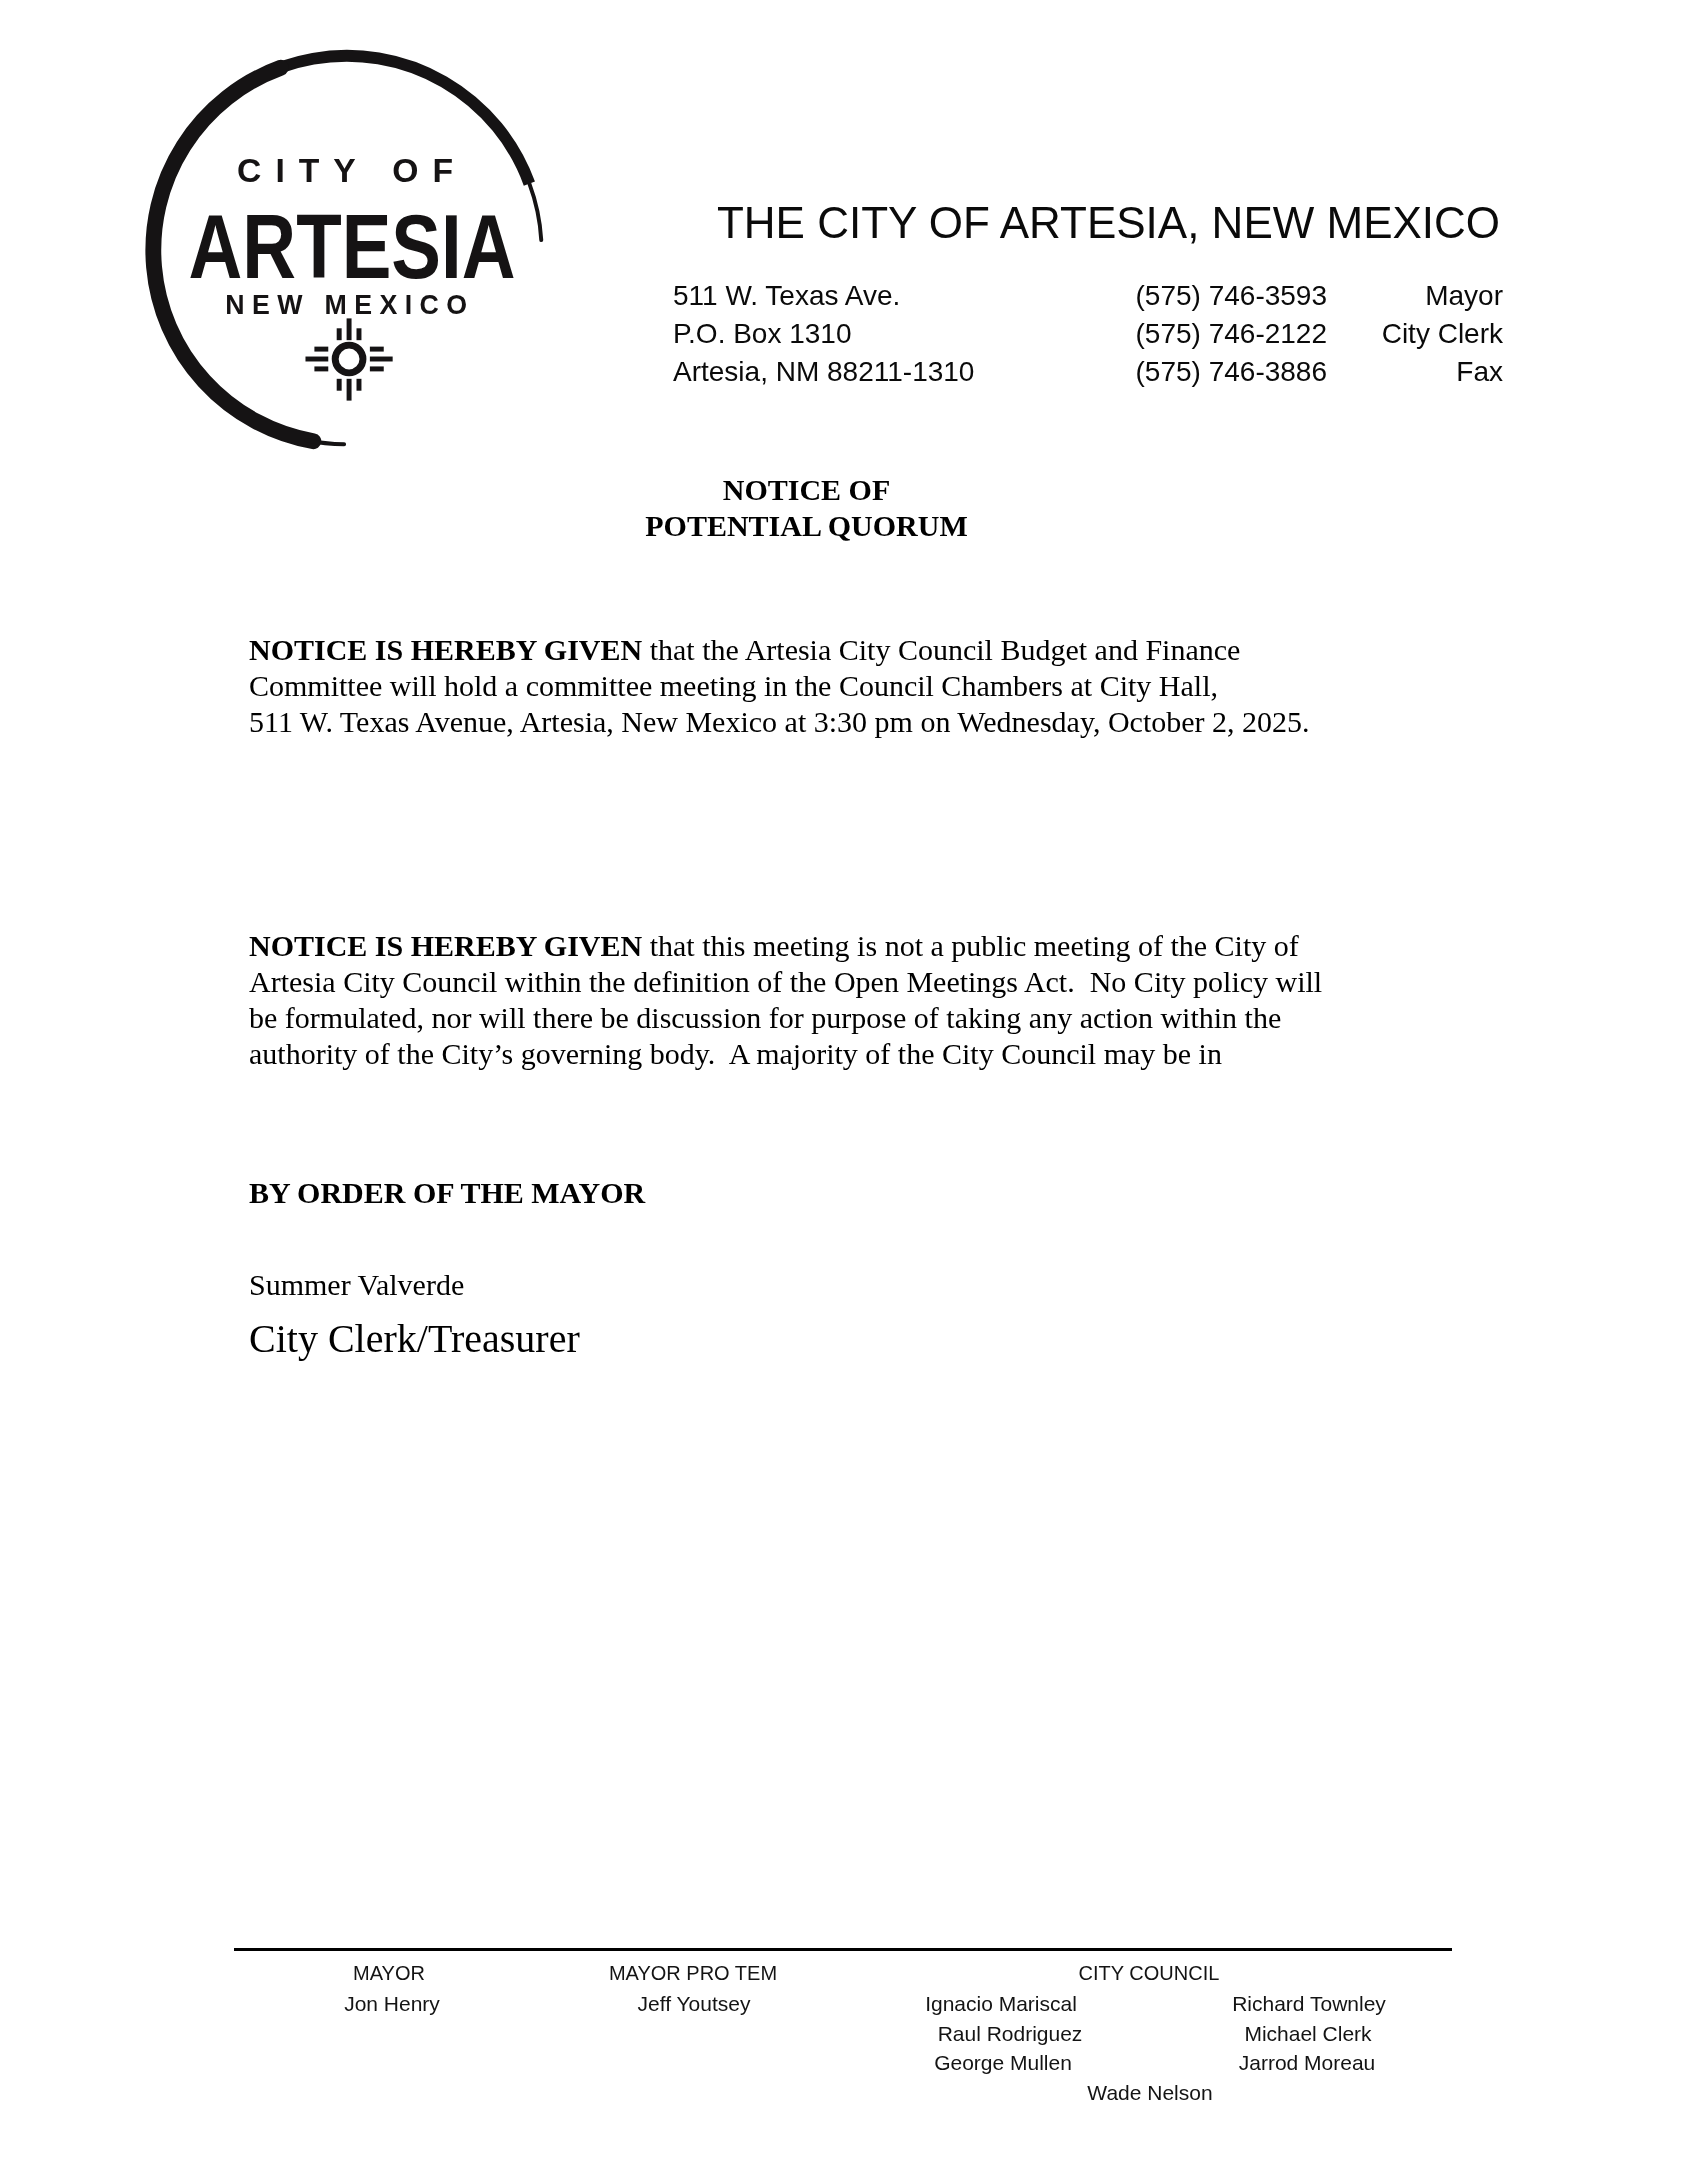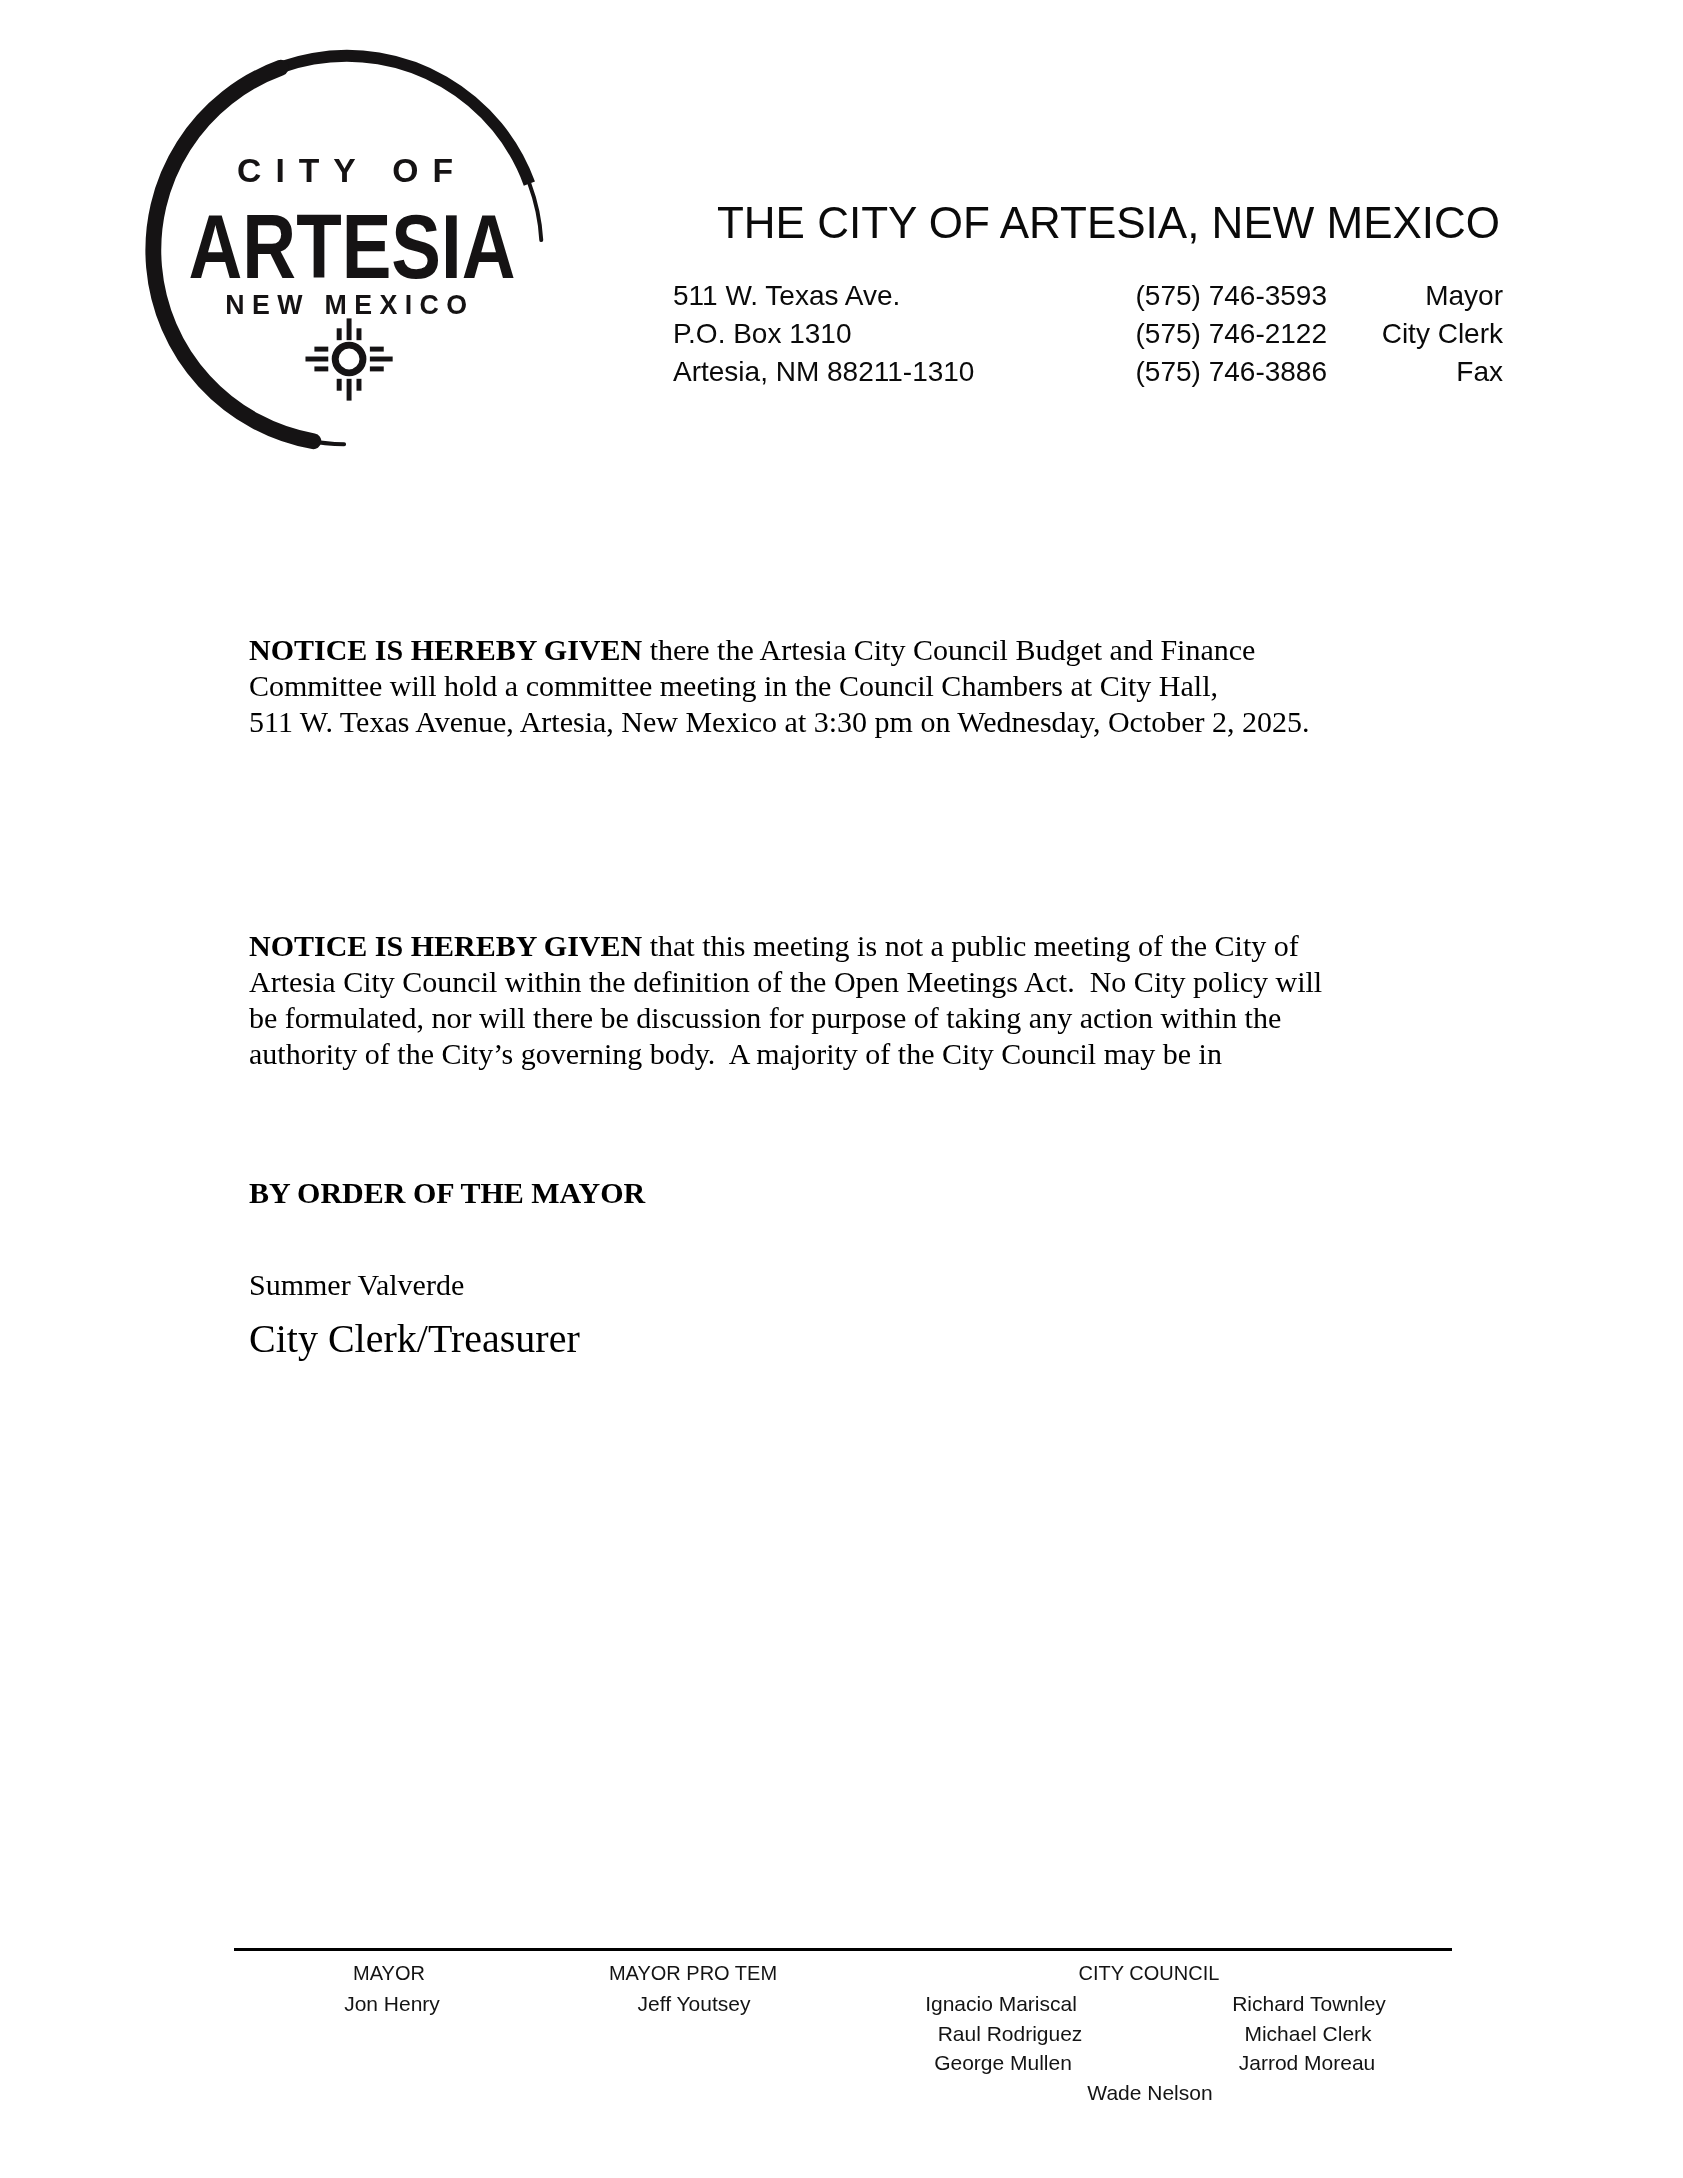--- a/index.html
+++ b/index.html
@@ -79,23 +79,27 @@
     <div>(575) 746-2122</div>
     <div>(575) 746-3886</div>
   </div>
 
   <div class="abs contacts">
     <div>Mayor</div>
     <div>City Clerk</div>
     <div>Fax</div>
   </div>
 
+  <div class="abs serif doc-title">
+    <div>NOTICE OF</div>
+    <div>POTENTIAL QUORUM</div>
+  </div>
 
   <div class="abs serif para p1">
-    <div class="ln"><span class="lead">NOTICE IS HEREBY GIVEN</span><span> there the Artesia City Council Budget and Finance</span></div>
+    <div class="ln"><span class="lead">NOTICE IS HEREBY GIVEN</span><span> that the Artesia City Council Budget and Finance</span></div>
     <div class="ln">Committee will hold a committee meeting in the Council Chambers at City Hall,</div>
     <div class="ln">511 W. Texas Avenue, Artesia, New Mexico at 3:30 pm on Wednesday, October 2, 2025.</div>
   </div>
 
 
   <div class="abs serif para p3">
     <div class="ln"><span class="lead">NOTICE IS HEREBY GIVEN</span><span> that this meeting is not a public meeting of the City of</span></div>
     <div class="ln">Artesia City Council within the definition of the Open Meetings Act.  No City policy will</div>
     <div class="ln">be formulated, nor will there be discussion for purpose of taking any action within the</div>
     <div class="ln">authority of the City’s governing body.  A majority of the City Council may be in</div>

